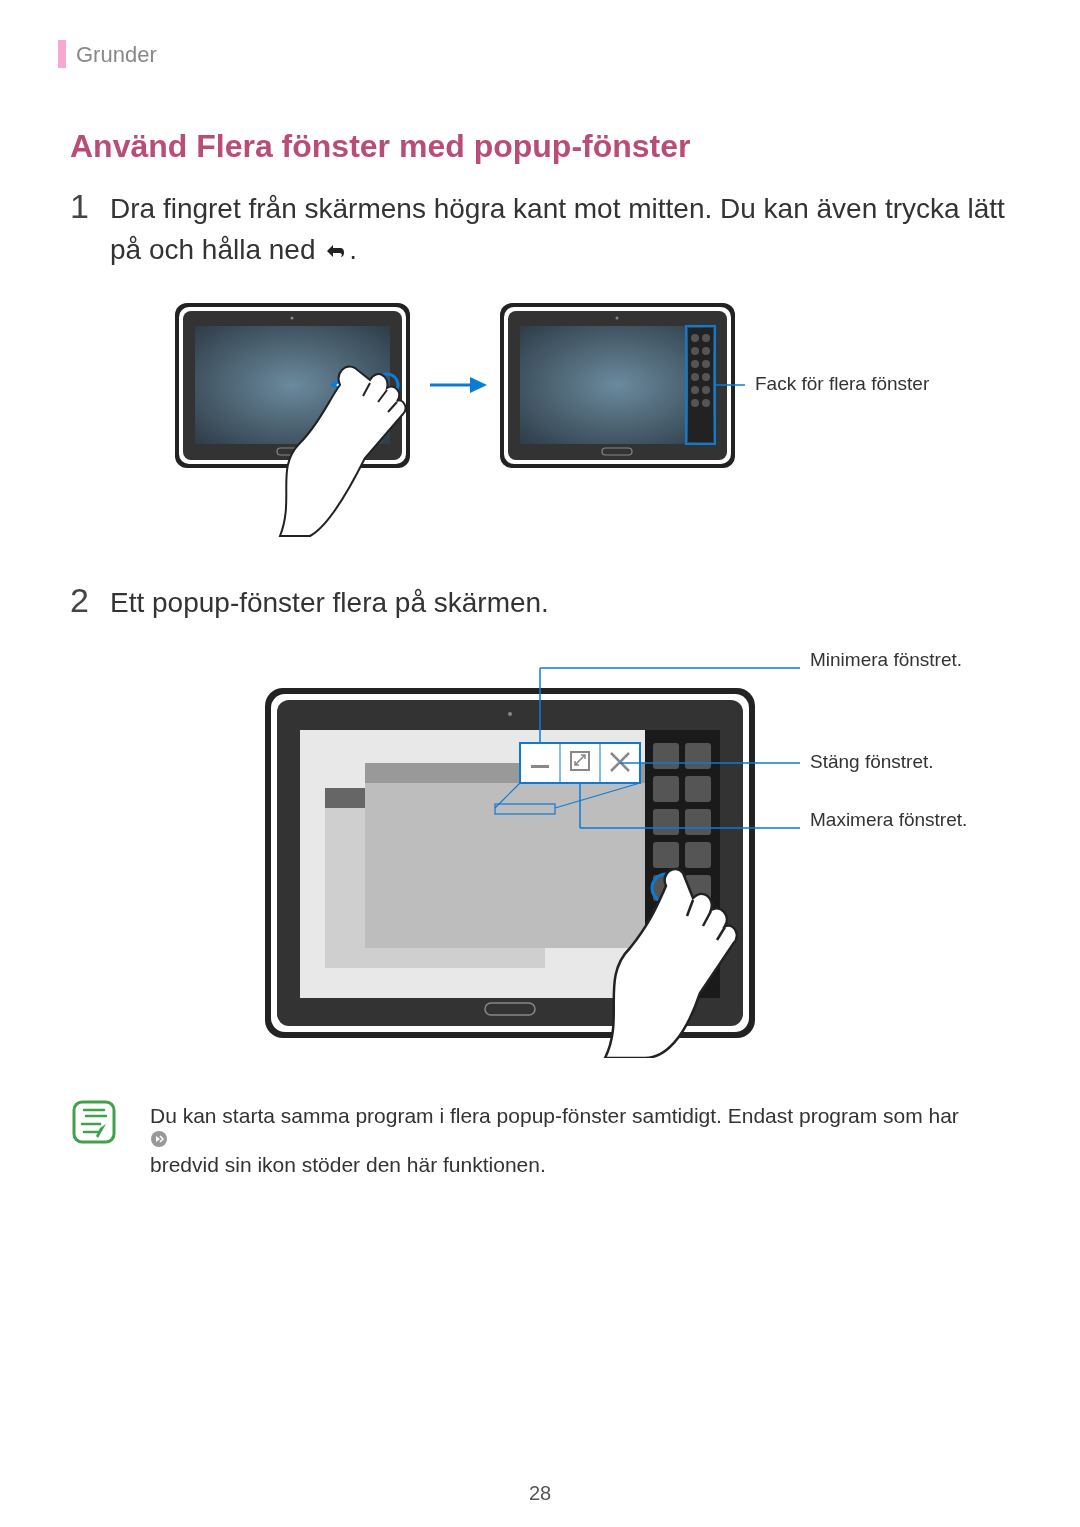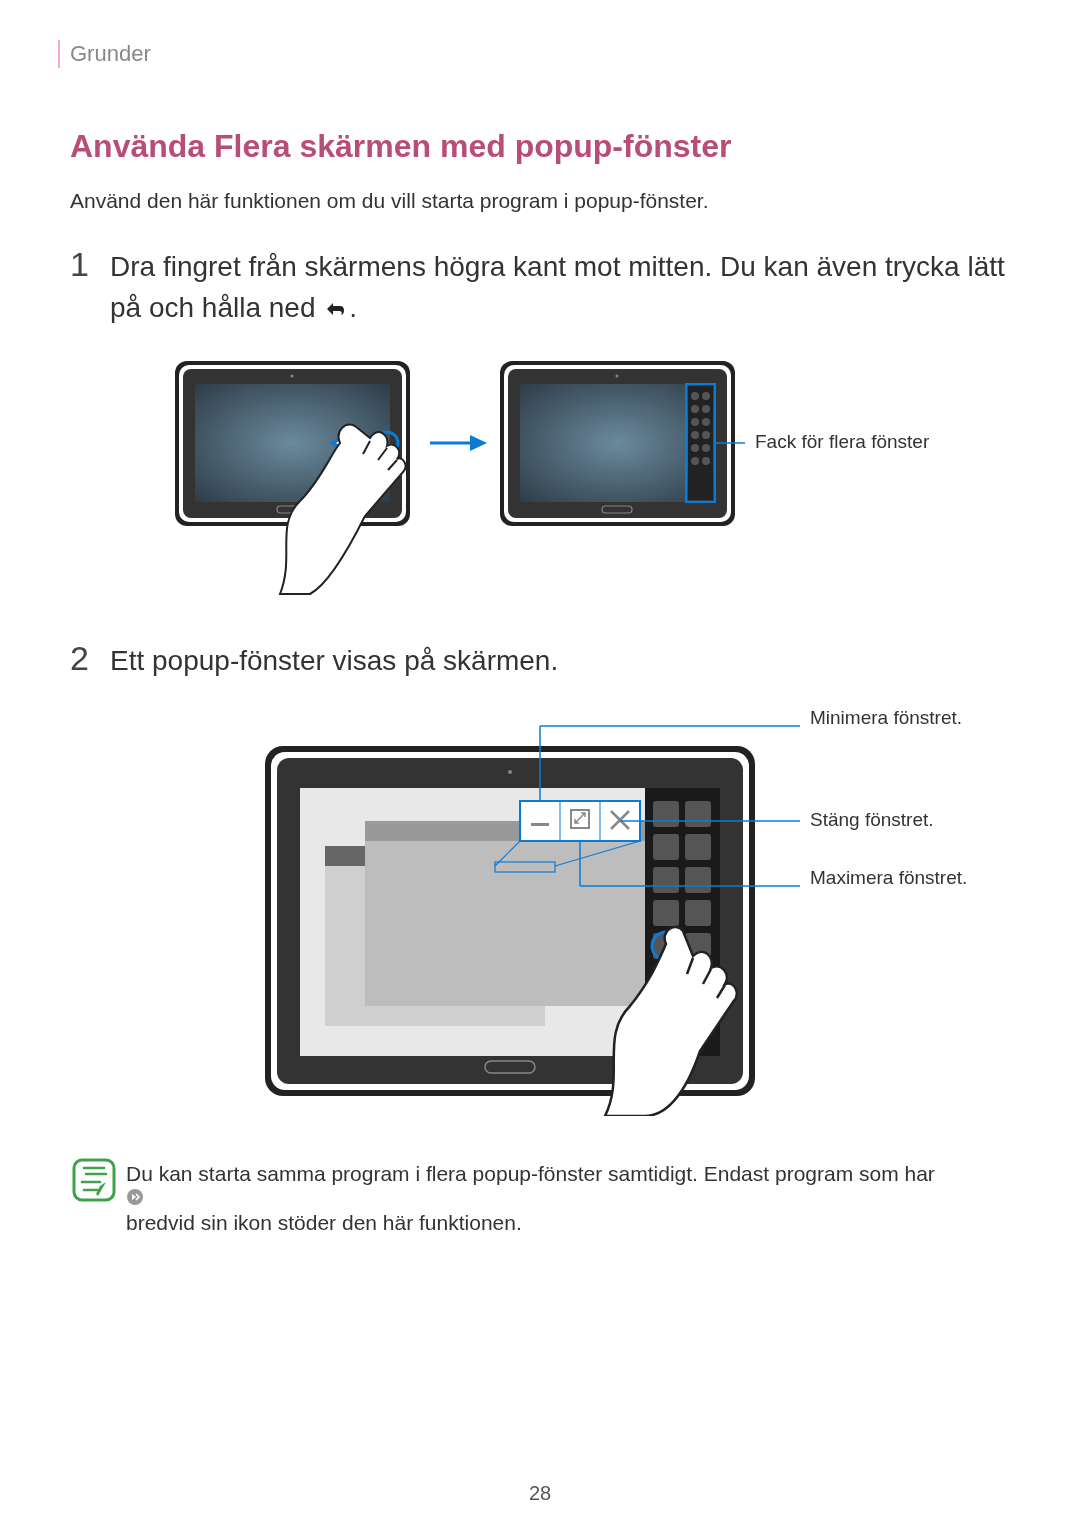--- a/index.html
+++ b/index.html
@@ -6,27 +6,27 @@
   body {
     font-family: -apple-system, BlinkMacSystemFont, "Segoe UI", Arial, sans-serif;
     background: #fff;
     width: 1080px;
     height: 1527px;
     position: relative;
     color: #333;
   }
   .page { padding: 40px 70px 40px 70px; }
   .header-line {
-    border-left: 2px solid #f9a8d4;
+    border-left: 8px solid #f9a8d4;
     padding-left: 10px;
     margin-left: -12px;
     margin-bottom: 60px;
     height: 28px;
     display: flex;
-    align-items: center;
+    align-items: flex-end;
   }
   .header-title {
     color: #888;
     font-size: 22px;
   }
   .section-title {
     color: #b84e78;
     font-size: 32px;
     font-weight: 600;
     margin-bottom: 24px;
@@ -65,21 +65,21 @@
     margin-top: 14px;
   }
   svg { display: block; }
   .callout-label {
     font-size: 19px;
     color: #333;
   }
   .note-row {
     display: flex;
     align-items: flex-start;
-    gap: 8px;
+    gap: 32px;
     margin-top: 20px;
   }
   .note-icon {
     width: 48px;
     height: 48px;
     flex-shrink: 0;
   }
   .note-text {
     font-size: 21px;
     line-height: 1.5;
@@ -97,23 +97,22 @@
 </style>
 </head>
 <body>
 
 <div class="page">
 
   <div class="header-line">
     <span class="header-title">Grunder</span>
   </div>
 
-  <h2 class="section-title">Använda Flera skärmen med popup-fönster</h2>
-
-  <p class="intro">Använd den här funktionen om du vill starta program i popup-fönster.</p>
+  <h2 class="section-title">Använd Flera fönster med popup-fönster</h2>
+
 
   <div class="step">
     <div class="step-num">1</div>
     <div class="step-body">
       <p>
         <span>Dra fingret från skärmens högra kant mot mitten. Du kan även trycka lätt på och hålla ned </span>
         <span class="back-icon">
           <svg width="26" height="20" viewBox="0 0 26 20">
             <path d="M 4 10 L 10 4 L 10 7 L 18 7 C 22 7 22 16 18 16 C 20 13 18 12 16 12 L 10 12 L 10 16 Z" fill="#222"></path>
           </svg>
@@ -188,21 +187,21 @@
       </g>
 
       <line x1="550" y1="87" x2="580" y2="87" stroke="#0b7bd6" stroke-width="1.5"></line>
       <text x="590" y="92" class="callout-label" font-size="19" fill="#333">Fack för flera fönster</text>
     </svg>
   </div>
 
   <div class="step">
     <div class="step-num">2</div>
     <div class="step-body">
-      <p>Ett popup-fönster visas på skärmen.</p>
+      <p>Ett popup-fönster flera på skärmen.</p>
     </div>
   </div>
 
   <div class="figure-wrap" style="margin-left:170px; margin-top:6px;">
     <svg width="760" height="410" viewBox="0 0 760 410">
 
       <rect x="20" y="40" width="490" height="350" rx="18" fill="#222"></rect>
       <rect x="26" y="46" width="478" height="338" rx="14" fill="#fff"></rect>
       <rect x="32" y="52" width="466" height="326" rx="12" fill="#333"></rect>
       <circle cx="265" cy="66" r="2" fill="#888"></circle>

